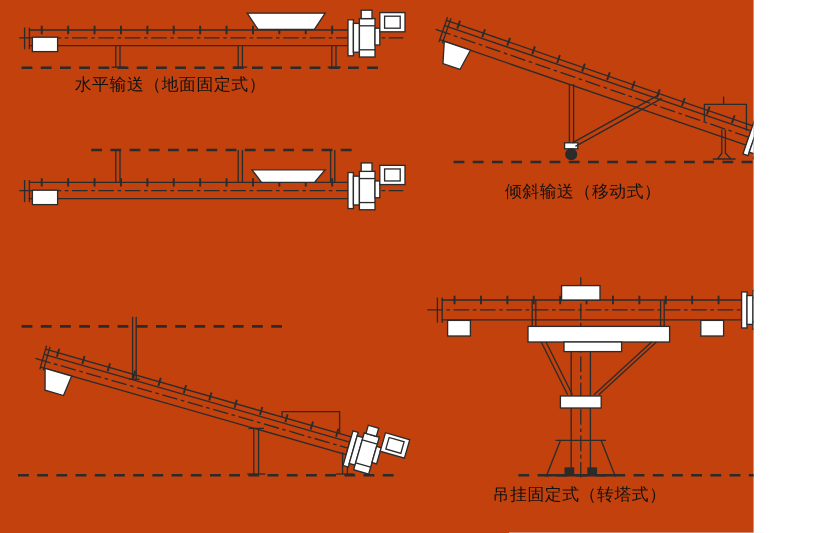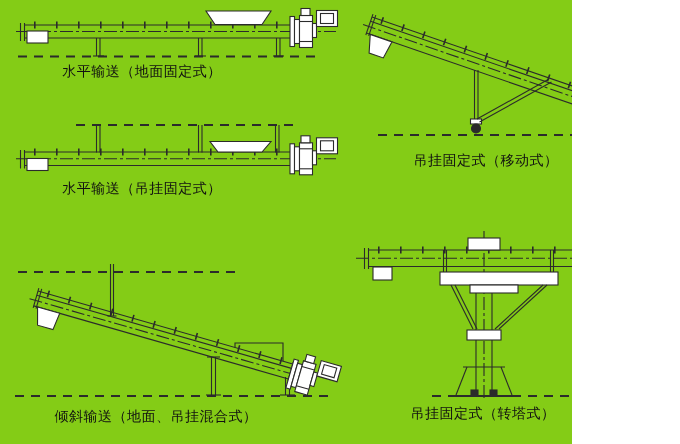--- a/index.html
+++ b/index.html
@@ -1,19 +1,19 @@
 <!DOCTYPE html>
 <html><head>
 <meta charset="utf-8">
 <style>
   html,body{margin:0;padding:0;background:#ffffff;}
   .canvas{
     position:relative;
-    width:572px;height:444px;
-    background:#84cc16;
+    width:628px;height:444px;
+    background:#c2410c;
     overflow:hidden;
     font-family:"DejaVu Sans","Liberation Sans",sans-serif;
   }
   .canvas svg{position:absolute;left:0;top:0;}
   .diagram-label{
     position:absolute;
     transform:translateX(-50%);
     font-size:14px;
     line-height:1.2;
     color:#111111;
@@ -199,21 +199,19 @@
       <rect x="490" y="390" width="7" height="6" fill="#2b2b2b"></rect>
       <line x1="454" y1="396" x2="514" y2="396" stroke-width="2"></line>
     </g>
     <use href="#motor-unit" transform="translate(618,258.3)"></use>
     <line x1="432" y1="396" x2="652" y2="396" stroke-width="2.2" stroke-dasharray="9 7"></line>
   </g>
 </svg>
 
   <div class="diagram-label" style="left:142px; top:63px">水平输送（地面固定式）</div>
 
-  <div class="diagram-label" style="left:142px; top:180px">水平输送（吊挂固定式）</div>
-
-  <div class="diagram-label" style="left:486px; top:152px">吊挂固定式（移动式）</div>
-
-  <div class="diagram-label" style="left:156px; top:408px">倾斜输送（地面、吊挂混合式）</div>
+
+  <div class="diagram-label" style="left:486px; top:152px">倾斜输送（移动式）</div>
+
 
   <div class="diagram-label" style="left:483px; top:405px">吊挂固定式（转塔式）</div>
 
 </div>
 
 </body></html>

